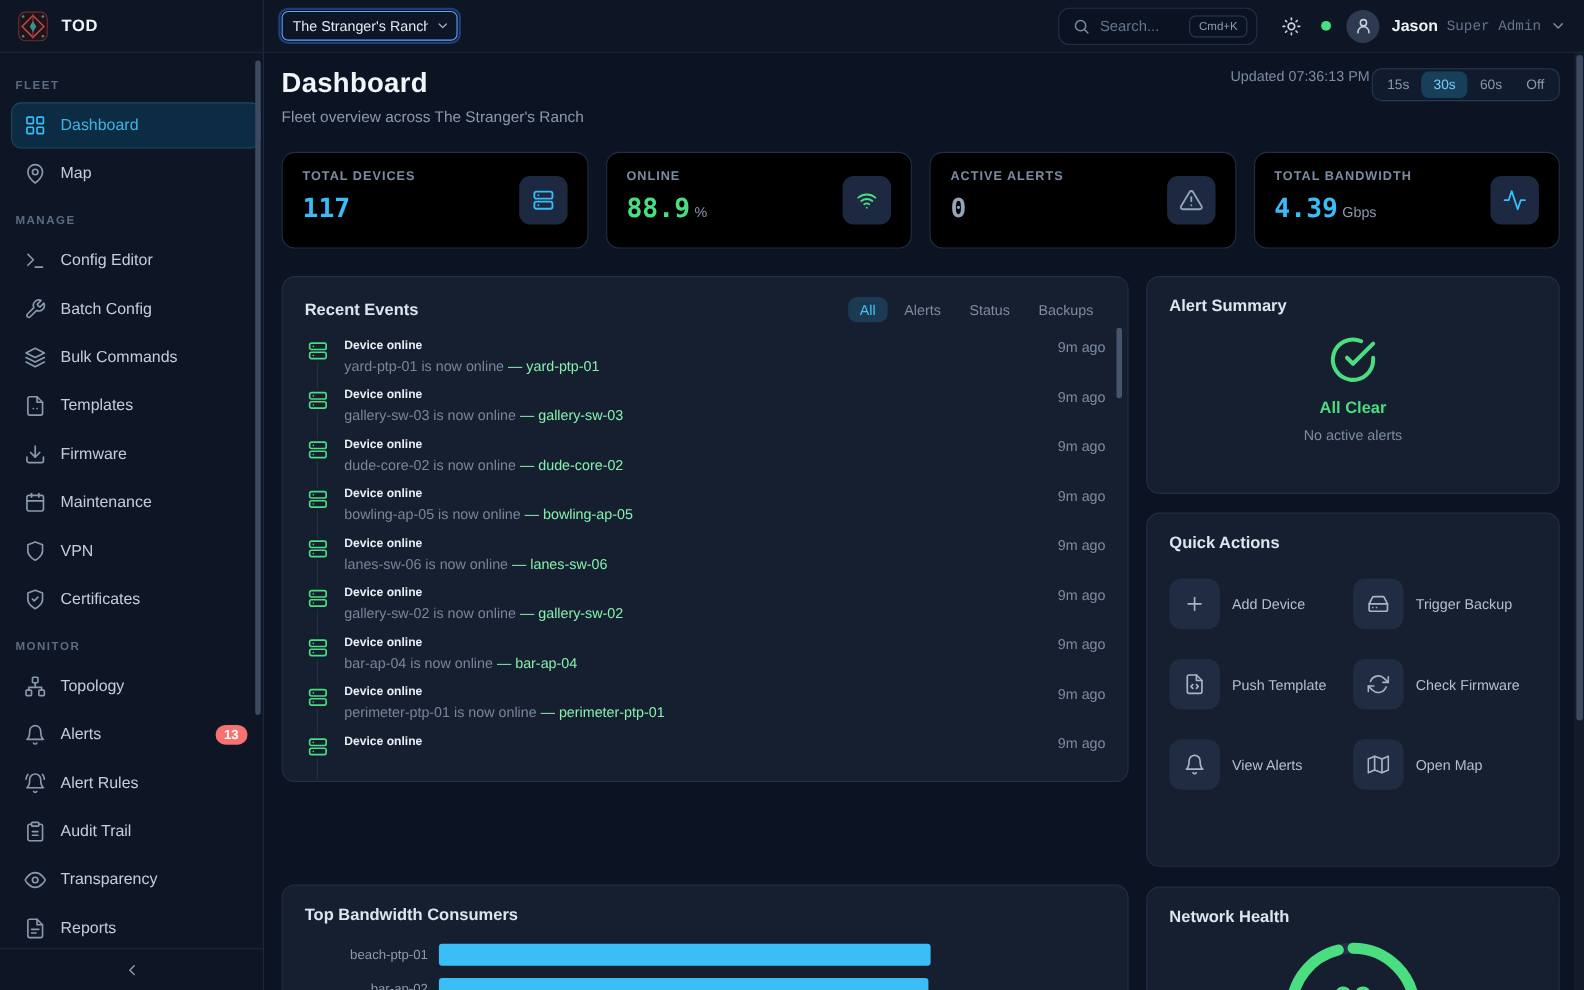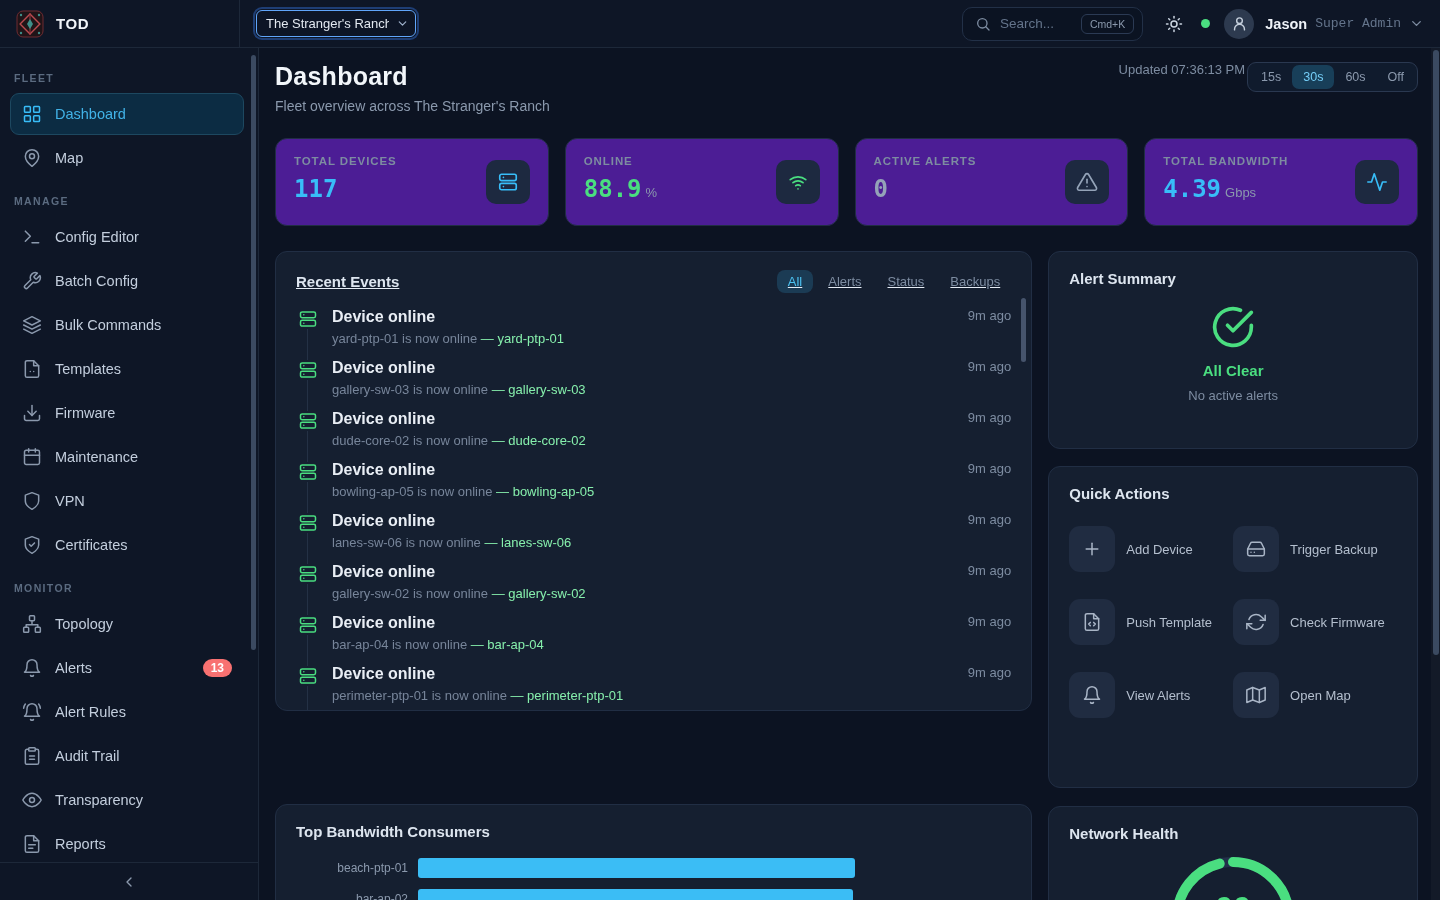--- a/index.html
+++ b/index.html
@@ -35,22 +35,22 @@
     display:flex; align-items:center; justify-content:center; }
   .avatar .ic { width:17px; height:17px; }
   .user-name { margin-left:11px; font-size:14.5px; font-weight:600; color:#eef2f7; }
   .user-role { margin-left:8px; font-size:13px; color:#64748b;font-family:Liberation Mono, monospace; }
   .user-chev { margin-left:8px; color:#7d8ca1; } .user-chev .ic { width:15px; height:15px; }
 
   
   .app { display:flex; height:852px; }
 
   
-  .sidebar { width:259px; background:#0e1626; border-right:1px solid #1d2839;
-    position:relative; padding:8px 14px 40px 10px; overflow:hidden; }
+  .sidebar { width:240px; background:#0e1626; border-right:1px solid #1d2839;
+    position:relative; padding:8px 2px 40px 10px; overflow:hidden; }
   .nav-label { font-size:10.5px; font-weight:bold; letter-spacing:.13em; color:#5b6b80;
     padding:14px 4px 9px; }
   .nav-label:first-child { padding-top:16px; }
   .nav-item { display:flex; align-items:center; gap:13px; height:42px; padding:0 11px;
     border-radius:9px; color:#c3cedd; font-size:14.5px; margin-bottom:2px;
     border:1px solid transparent; cursor:pointer; }
   .nav-item .ic { width:20px; height:20px; color:#8b99ad; flex:none; }
   .nav-item.active { background:#0c2c43; border-color:#1d4860; color:#41b2e7; }
   .nav-item.active .ic { color:#38bdf8; }
   .nav-badge { margin-left:auto; background:#f87171; color:#fff; font-size:12px;
@@ -74,51 +74,51 @@
   .h-title { font-size:25px; font-weight:bold; color:#f2f6fa; letter-spacing:.01em; }
   .h-sub { margin-top:7px; font-size:14px; color:#8b99ad; }
   .header-right { margin-left:auto; display:flex; align-items:flex-start; gap:2px; }
   .updated { font-size:13px; color:#7d8ca1; }
   .seg { display:flex; align-items:center; background:#101b2d; border:1px solid #2a3850;
     border-radius:9px; padding:2px; }
   .seg-opt { font-size:12.5px; color:#8b99ad; padding:5px 11px; border-radius:7px; }
   .seg-opt.active { background:rgba(56,189,248,.22); color:#74cdf6; }
 
   .stats-row { display:flex; gap:16px; margin-top:24px; }
-  .stat-card { flex:1; height:88px; background:#4c1d95; border:1px solid #212e44;
+  .stat-card { flex:1; height:88px; background:#000000; border:1px solid #212e44;
     border-radius:12px; padding:16px 18px; display:flex; justify-content:space-between; }
   .stat-label { font-size:11.5px; letter-spacing:.08em; color:#7d8ca1; font-weight:bold; }
   .stat-value { margin-top:8px; font-family:"DejaVu Sans Mono", monospace;
     font-size:24px; font-weight:bold; }
   .stat-unit { font-size:13px; color:#8b99ad; font-family:"Liberation Sans", sans-serif;
     margin-left:4px; font-weight:normal; }
   .stat-icon-well { width:44px; height:44px; background:#1d2940; border-radius:10px;
     display:flex; align-items:center; justify-content:center; align-self:center; }
   .stat-icon-well .ic { width:22px; height:22px; }
 
   .content-cols { display:flex; gap:16px; margin-top:25px; align-items:flex-start; }
   .col-left { width:770px; }
   .col-right { width:376px; }
   .panel { background:#151f30; border:1px solid #212e44; border-radius:12px; }
   .panel-title { font-size:15px; color:#dde5ef; font-weight:600; }
 
   
   .events-panel { height:460px; padding:18px 20px; overflow:hidden; position:relative; }
-  .events-head { display:flex; align-items:center;text-decoration:underline; }
+  .events-head { display:flex; align-items:center; }
   .events-tabs { margin-left:auto; display:flex; align-items:flex-start; gap:4px; }
   .tab { font-size:13px; color:#7d8ca1; padding:4px 11px; border-radius:8px; }
   .tab.active { background:rgba(56,189,248,.18); color:#4cc3f2; }
   .events-list { margin-top:15px; position:relative; }
   .events-list::before { content:""; position:absolute; left:11px; top:8px; bottom:-20px;
     width:1px; background:#243145; }
   .event-row { display:flex; gap:14px; margin-bottom:13px; position:relative; padding-left:2px; }
   .event-ic { width:20px; height:20px; color:#4ade80; background:#151f30; z-index:1;
     margin-top:1px; flex:none; }
   .event-body { flex:1; }
-  .event-title { font-size:16px; color:#e9eef5; font-weight:600; }
+  .event-title { font-size:11px; color:#e9eef5; font-weight:600; }
   .event-sub { margin-top:5px; font-size:13px; color:#77859a; }
   .event-dev { color:#86efac; }
   .event-time { font-size:13px; color:#7d8ca1; white-space:nowrap; }
   .events-scrollbar { position:absolute; right:5px; top:46px; width:5px; height:64px;
     background:#46546c; border-radius:3px; }
 
   
   .alert-panel { height:198px; padding:18px 20px; }
   .alert-center { display:flex; flex-direction:column; align-items:center; margin-top:17px; }
   .alert-center .ic { width:44px; height:44px; color:#4ade80; }

